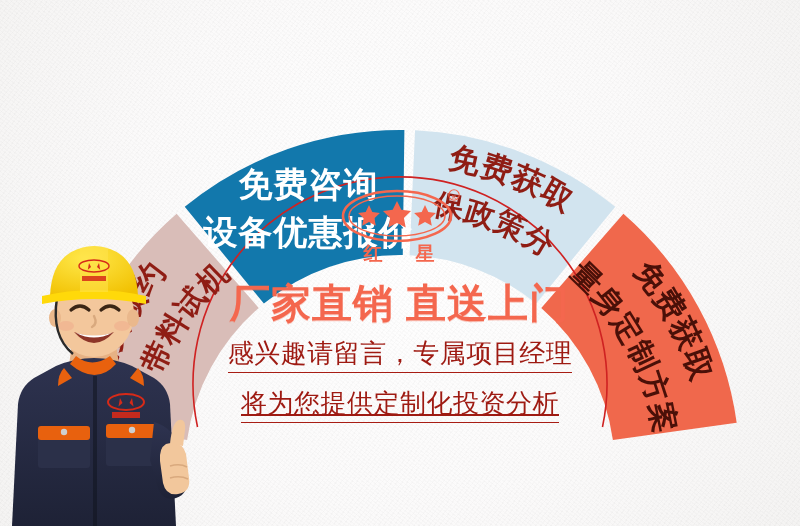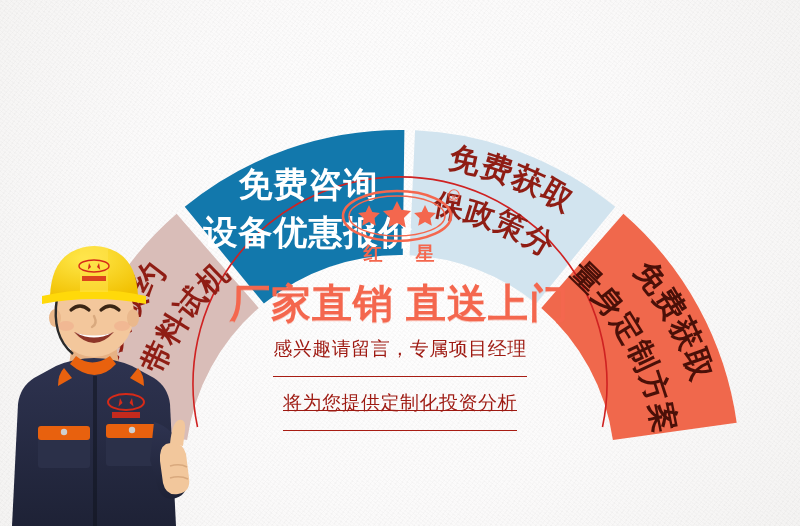--- a/index.html
+++ b/index.html
@@ -39,26 +39,26 @@
     margin-top:14px;
     font-size:40px;line-height:1.05;
     font-weight:800;
     color:#f4674e;
     white-space:nowrap;
     letter-spacing:1px;
     text-shadow:0 1px 0 rgba(244,103,78,0.35);
   }
   .sub-line{
     margin-top:14px;
-    font-size:19px;line-height:1.2;
+    font-size:26px;line-height:1.2;
     color:#9e1a12;
     font-weight:500;
     white-space:nowrap;
     border-bottom:1.6px solid #a81d14;
-    padding-bottom:15px;
+    padding-bottom:3px;
     letter-spacing:0.5px;
   }
   .sub-line.second{margin-top:15px;text-decoration:underline;}
 
   
   #worker{
     position:absolute;left:-6px;bottom:0;width:235px;height:300px;z-index:8;
   }
   #worker-svg{width:235px;height:300px;display:block;}
 </style>

